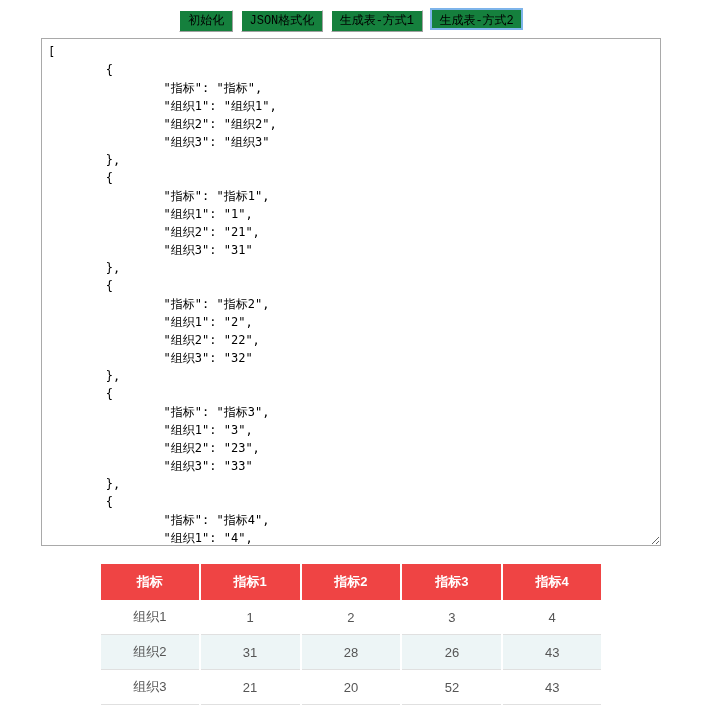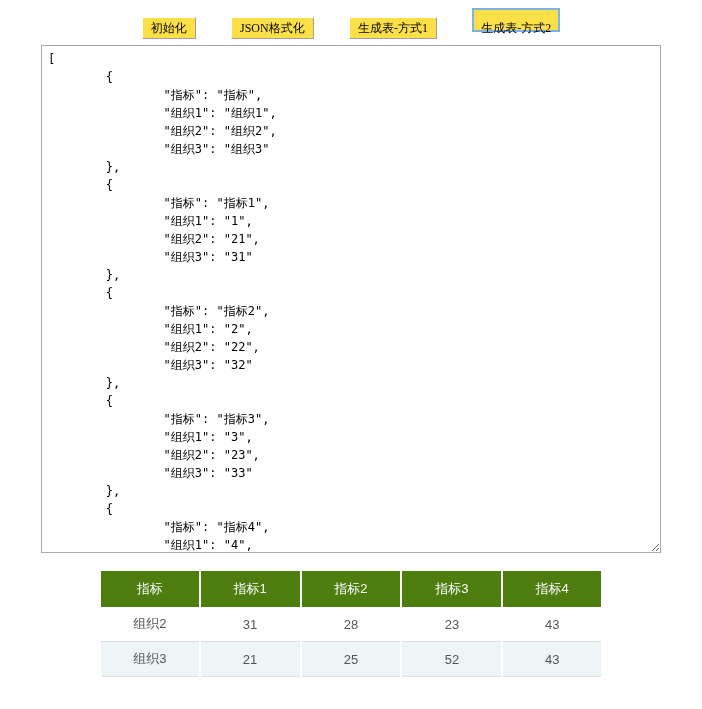--- a/index.html
+++ b/index.html
@@ -8,34 +8,34 @@
       font-size: 12px;
       background: #fff;
       padding: 8px 20px;
     }
     .toolbar {
       text-align: center;
       margin-bottom: 6px;
     }
     .toolbar button {
       font-size: 12px;
-      font-family: Liberation Serif, serif;
+      font-family: Liberation Mono, monospace;
       padding: 2px 8px;
-      background: #fde047;
+      background: #15803d;
       border: 1px solid #a0a0a0;
       border-top-color: #fff;
       border-left-color: #fff;
       cursor: pointer;
-      margin: 0 16px;
+      margin: 0 2px;
       height: 22px;
       line-height: 16px;
     }
     .toolbar button.active {
       border: 2px solid #7eb4ea;
-      padding: 10px 7px;
+      padding: 3px 7px;
     }
     .json-area {
       width: 620px;
       height: 508px;
       font-family: "SimSun", monospace;
       font-size: 12px;
       line-height: 18px;
       border: 1px solid #a9a9a9;
       padding: 4px 6px;
       resize: both;
@@ -48,23 +48,23 @@
       margin: 18px auto 0;
       width: 500px;
     }
     table {
       width: 100%;
       border-collapse: collapse;
       text-align: center;
       font-size: 13px;
     }
     thead th {
-      background: #4d7c0f;
+      background: #ef4444;
       color: #fff;
-      font-weight: normal;
+      font-weight: bold;
       padding: 9px 4px;
       border-right: 2px solid #fff;
     }
     thead th:last-child { border-right: none; }
     tbody td {
       padding: 8px 4px;
       color: #555;
       border-right: 2px solid #fff;
     }
     tbody td:last-child { border-right: none; }
@@ -124,28 +124,35 @@
       <tr>
         <th>指标</th>
         <th>指标1</th>
         <th>指标2</th>
         <th>指标3</th>
         <th>指标4</th>
       </tr>
     </thead>
     <tbody>
       <tr>
+        <td>组织1</td>
+        <td>1</td>
+        <td>2</td>
+        <td>3</td>
+        <td>4</td>
+      </tr>
+      <tr>
         <td>组织2</td>
         <td>31</td>
         <td>28</td>
-        <td>23</td>
+        <td>26</td>
         <td>43</td>
       </tr>
       <tr>
         <td>组织3</td>
         <td>21</td>
-        <td>25</td>
+        <td>20</td>
         <td>52</td>
         <td>43</td>
       </tr>
     </tbody>
   </table>
 </div>
 
 </body></html>

